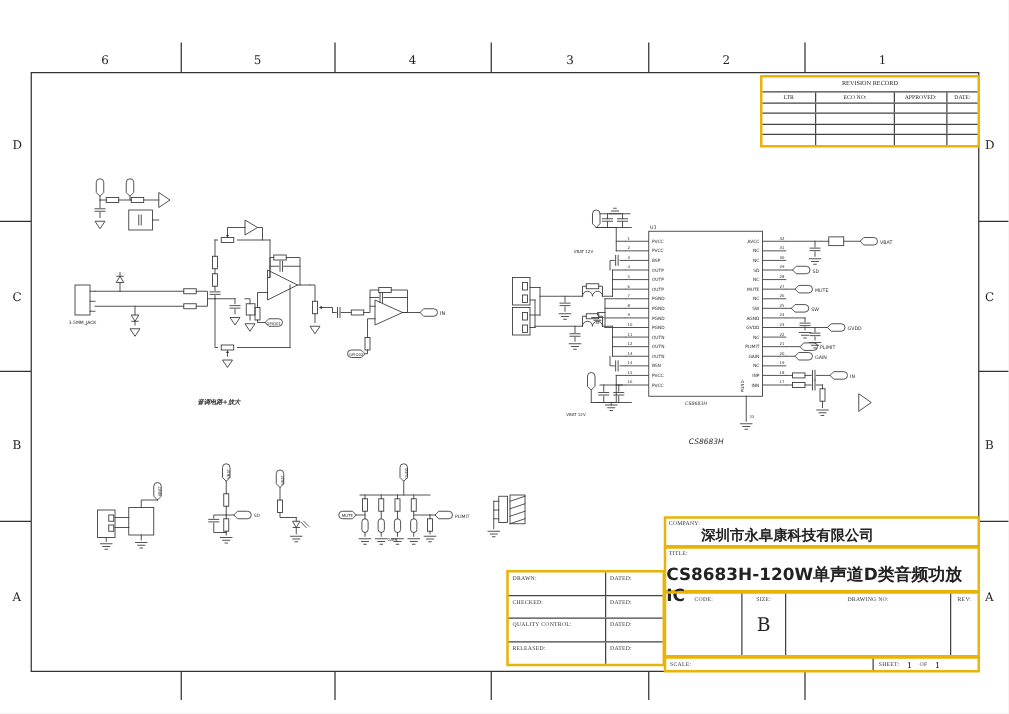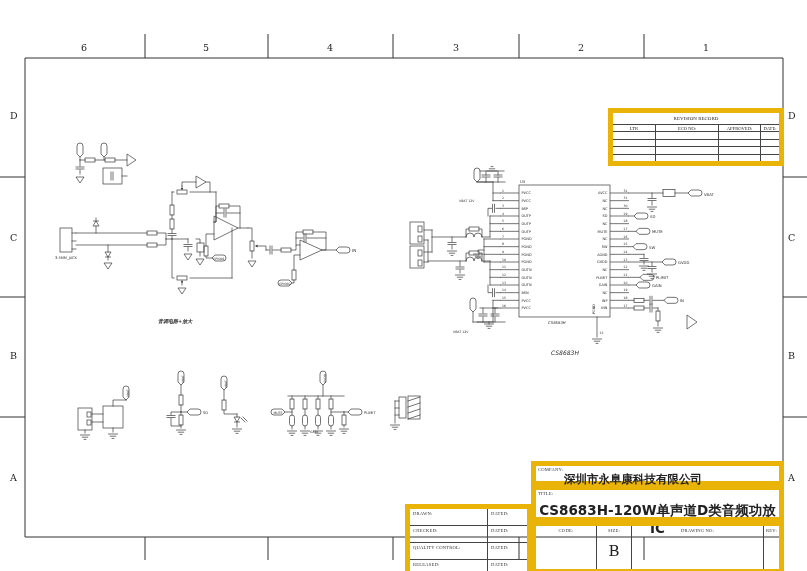--- a/index.html
+++ b/index.html
@@ -11,21 +11,21 @@
   .sym{stroke:#3a3a3a;stroke-width:0.7;fill:none;}
   .ah{fill:#333;stroke:none;}
   text{stroke:none;fill:#2d2d2d;}
   .zn{font-family:"DejaVu Serif","Liberation Serif",serif;font-size:9.5px;fill:#222;}
   .sl{font-size:3.6px;fill:#2d2d2d;}
   .it{font-style:italic;}
   #ic-pins line{stroke:#3a3a3a;stroke-width:0.7;}
   #ic-pins text{fill:#2d2d2d;}
   
   .abs{position:absolute;box-sizing:border-box;}
-  .bd{border:5px solid #eab308;margin-top:48px;}
+  .bd{border:2px solid #eab308;}
   .lbl{font-size:4.6px;color:#333;letter-spacing:0.2px;}
   
   .rev{left:608px;top:60px;width:176px;height:58px;display:flex;flex-direction:column;font-size:4.6px;}
   .rev-h{height:11px;line-height:11px;text-align:center;border-bottom:1px solid #444;font-size:5px;}
   .rev-r{flex:1;display:flex;border-bottom:1px solid #444;}
   .rev-r:last-child{border-bottom:none;}
   .rc{border-right:1px solid #444;display:flex;align-items:center;justify-content:center;}
   .rc:last-child{border-right:none;}
   .rc1{width:42px;}.rc2{width:62px;}.rc3{width:41px;}.rc4{flex:1;}
   
@@ -35,21 +35,21 @@
   .apv-c1{width:74px;border-right:1px solid #444;padding:2px 0 0 3px;}
   .apv-c2{flex:1;padding:2px 0 0 3px;}
   
   .tb-company{left:531px;top:413px;width:253px;height:25px;}
   .tb-title{left:531px;top:437px;width:253px;height:37px;}
   .tb-mid{left:531px;top:473px;width:253px;height:53px;display:flex;}
   .tb-scale{left:531px;top:525px;width:253px;height:13px;display:flex;}
   .tagged{position:absolute;top:1px;left:2px;}
   .company-txt{position:absolute;left:28px;top:6px;font-size:11.5px;font-weight:bold;
                font-family:"DejaVu Sans","Liberation Sans",sans-serif;}
-  .title-txt{position:absolute;left:0;right:0;top:12px;text-align:center;font-size:13.5px;font-weight:bold;
+  .title-txt{position:absolute;left:0;right:0;top:12px;font-size:13.5px;font-weight:bold;
              font-family:"DejaVu Sans","Liberation Sans",sans-serif;}
   .mc{border-right:1px solid #444;position:relative;}
   .mc:last-child{border-right:none;}
   .mc-code{width:60px;}.mc-size{width:34px;}.mc-dwg{width:131px;}.mc-rev{flex:1;}
   .mc .lbl{display:block;text-align:center;margin-top:2px;}
   .size-b{position:absolute;left:0;right:0;top:16px;text-align:center;font-size:15px;
           font-family:"DejaVu Serif","Liberation Serif",serif;}
   .sc1{width:162px;border-right:1px solid #444;padding:2px 0 0 3px;}
   .sc2{flex:1;display:flex;align-items:center;gap:6px;padding-left:4px;font-size:4.8px;}
   .sc2 b{font-size:6.5px;font-weight:normal;font-family:"DejaVu Serif",serif;}

